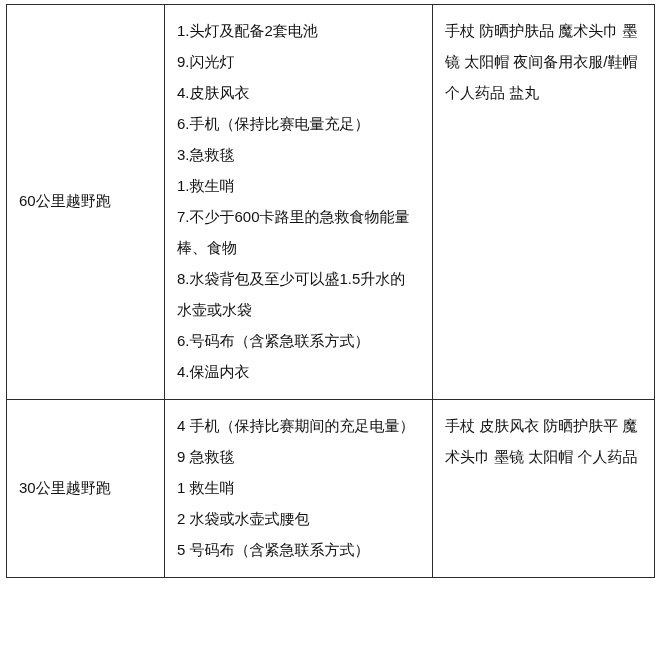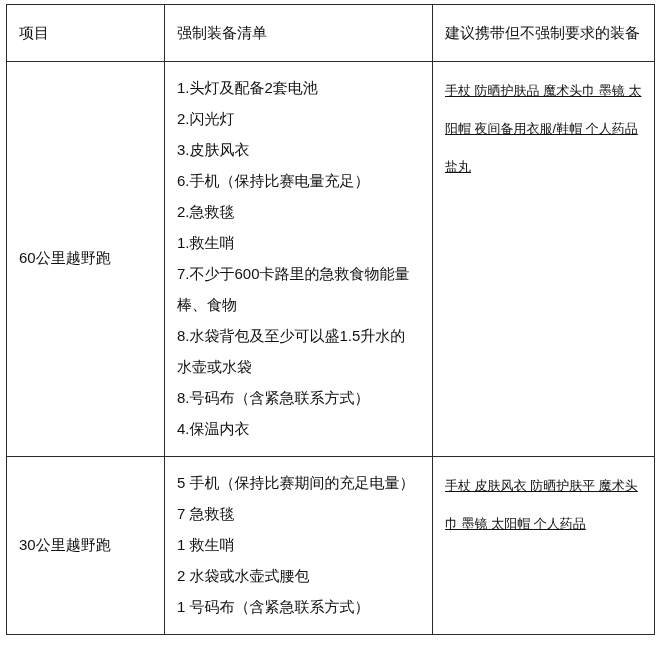--- a/index.html
+++ b/index.html
@@ -53,86 +53,74 @@
     padding: 0;
     list-style: none;
   }
   .list li {
     margin: 0;
     padding: 0;
     font-size: 15px;
     line-height: 31px;
   }
   .rec {
-    font-size: 13px;
-    line-height: 38px;
+    font-size: 15px;
+    line-height: 31px;
     word-break: break-all;
-    text-decoration: underline;
   }
   .head-cell span, .cat-cell span {
     display: block;
   }
 </style>
 </head>
 <body>
 
 <div class="sheet">
   <table class="gear-table">
     <colgroup>
       <col class="c1">
       <col class="c2">
       <col class="c3">
     </colgroup>
     <tbody>
-      <tr>
-        <td class="head-cell">
-          <span>项目</span>
-        </td>
-        <td class="head-cell">
-          <span>强制装备清单</span>
-        </td>
-        <td class="head-cell">
-          <span>建议携带但不强制要求的装备</span>
-        </td>
-      </tr>
 
       <tr>
         <td class="cat-cell">
           <span>60公里越野跑</span>
         </td>
         <td>
           <ul class="list">
             <li>1.头灯及配备2套电池</li>
-            <li>2.闪光灯</li>
-            <li>3.皮肤风衣</li>
+            <li>9.闪光灯</li>
+            <li>4.皮肤风衣</li>
             <li>6.手机（保持比赛电量充足）</li>
-            <li>2.急救毯</li>
+            <li>3.急救毯</li>
             <li>1.救生哨</li>
             <li>7.不少于600卡路里的急救食物能量棒、食物</li>
             <li>8.水袋背包及至少可以盛1.5升水的水壶或水袋</li>
-            <li>8.号码布（含紧急联系方式）</li>
+            <li>6.号码布（含紧急联系方式）</li>
             <li>4.保温内衣</li>
           </ul>
         </td>
         <td>
           <div class="rec">手杖 防晒护肤品 魔术头巾 墨镜 太阳帽 夜间备用衣服/鞋帽 个人药品 盐丸</div>
         </td>
       </tr>
 
       <tr>
         <td class="cat-cell">
           <span>30公里越野跑</span>
         </td>
         <td>
           <ul class="list">
-            <li>5 手机（保持比赛期间的充足电量）</li>
-            <li>7 急救毯</li>
+            <li>4 手机（保持比赛期间的充足电量）</li>
+            <li>9 急救毯</li>
             <li>1 救生哨</li>
             <li>2 水袋或水壶式腰包</li>
-            <li>1 号码布（含紧急联系方式）</li>
+            <li>5 号码布（含紧急联系方式）</li>
           </ul>
         </td>
         <td>
           <div class="rec">手杖 皮肤风衣 防晒护肤平 魔术头巾 墨镜 太阳帽 个人药品</div>
         </td>
       </tr>
     </tbody>
   </table>
 </div>
 

